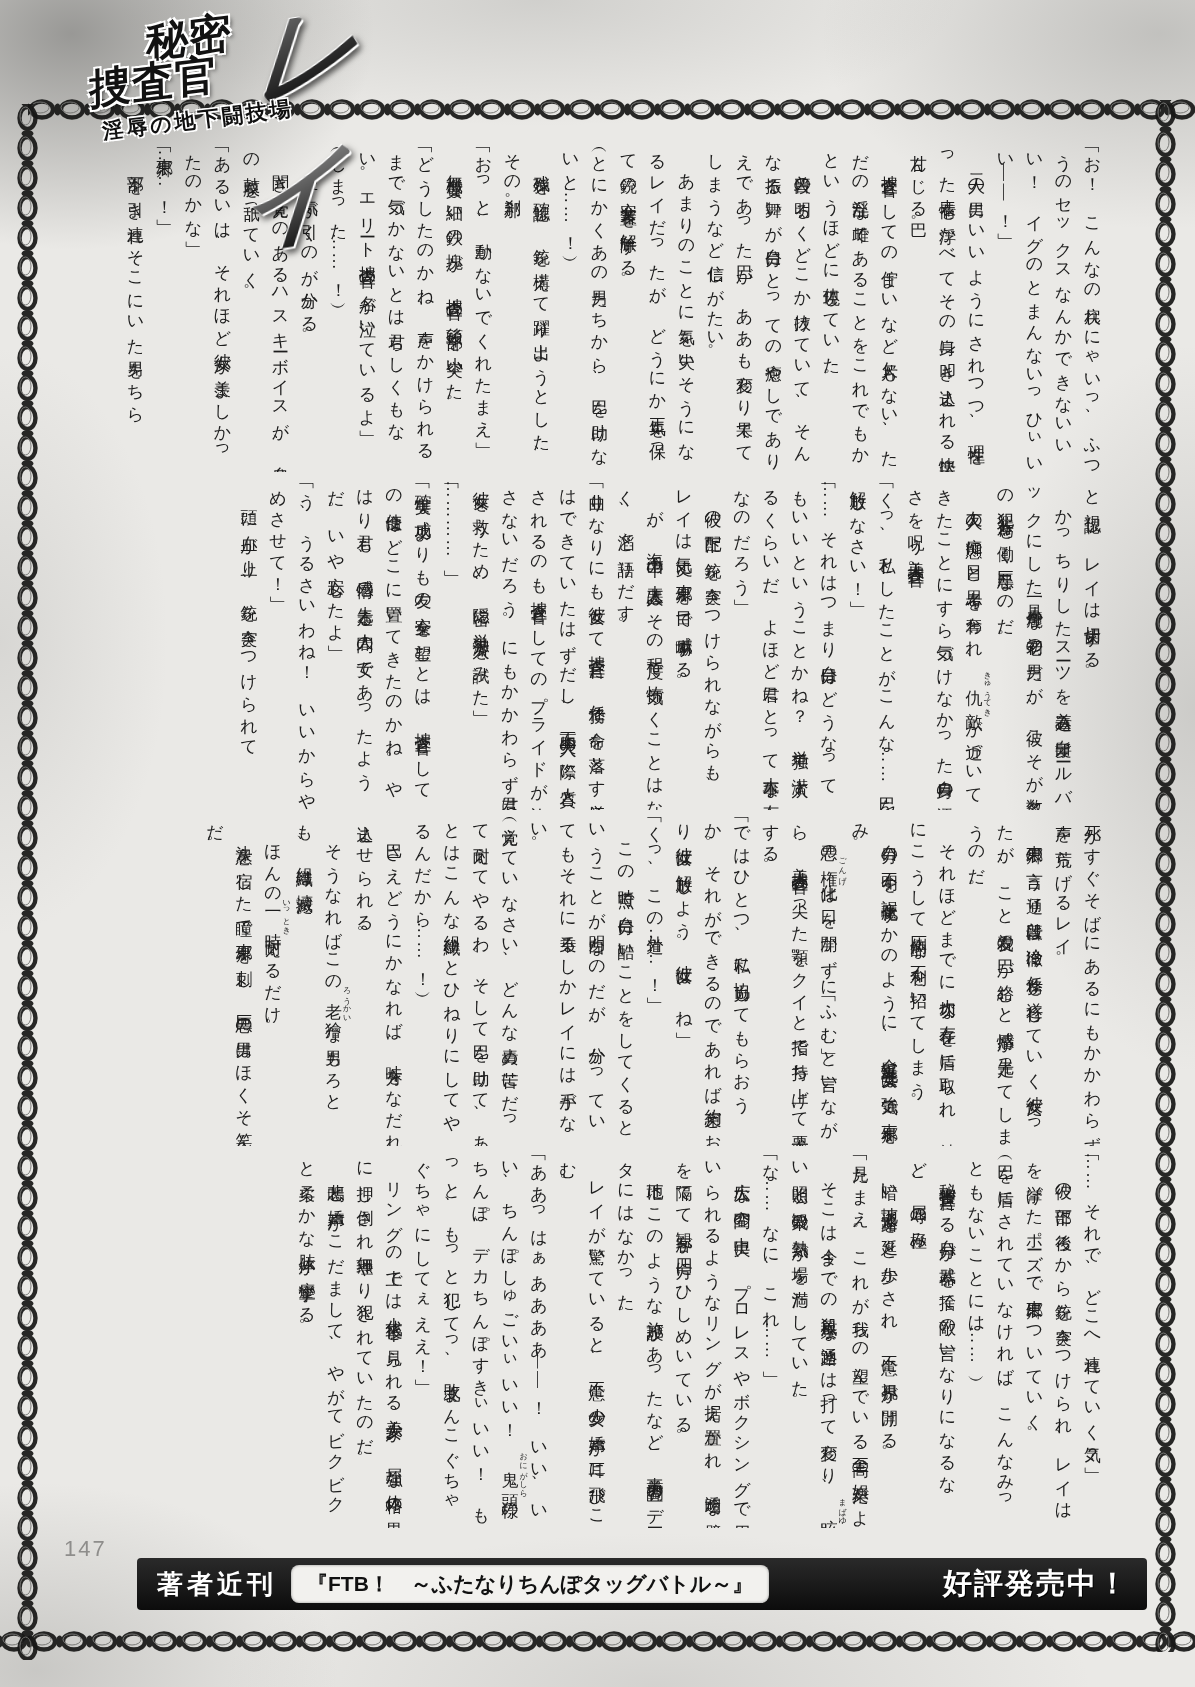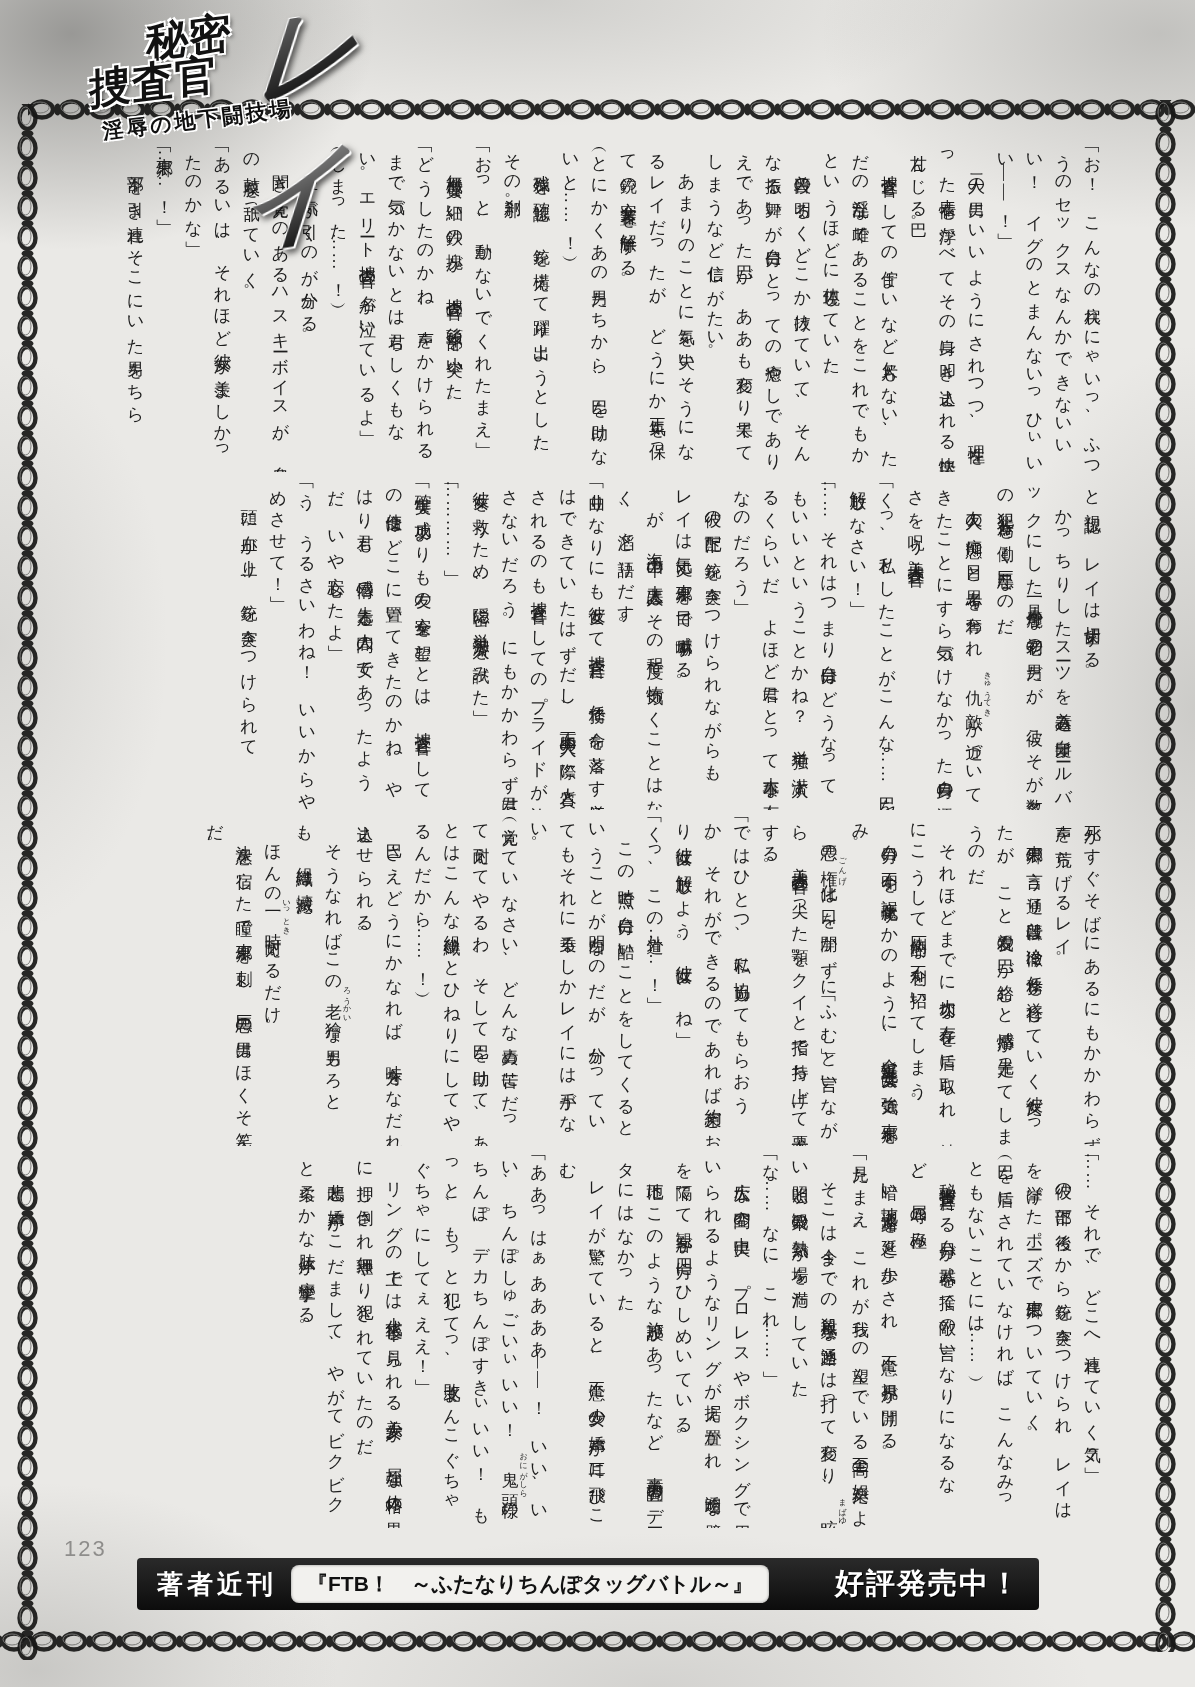--- a/index.html
+++ b/index.html
@@ -54,21 +54,21 @@
   ruby rt{font-size:8px;letter-spacing:0;font-weight:normal;}
   #band1{top:142px;height:330px;}
   #band2{top:478px;height:332px;}
   #band3{top:812px;height:334px;}
   #band4{top:1150px;height:378px;}
   
   .pagenum{position:absolute;left:64px;top:1536px;font-size:22px;color:#8e8d8b;
     font-family:"Liberation Sans","DejaVu Sans",sans-serif;letter-spacing:2px;}
   
   .footer{
-    position:absolute;left:137px;top:1558px;width:902px;height:52px;
+    position:absolute;left:137px;top:1558px;width:1010px;height:52px;
     background:linear-gradient(#2a2a2a,#0c0c0c);border-radius:4px;
     display:flex;align-items:center;z-index:2;
     font-family:"Liberation Sans","DejaVu Sans",sans-serif;
   }
   .footer-label{
     color:#fff;font-weight:bold;font-size:26px;letter-spacing:4px;margin-left:20px;white-space:nowrap;
   }
   .footer-book{
     background:#f2f1ee;color:#111;border-radius:8px;margin-left:14px;
     padding:5px 16px;font-size:21px;font-weight:bold;white-space:nowrap;
@@ -176,21 +176,21 @@
       <p>　そこは今までの殺風景な通路とは打って変わり、<ruby>眩<rt>まばゆ</rt></ruby>い照明と観衆の熱気が場を満たしていた。</p>
       <p>「な……なに、これ……」</p>
       <p>　広大な空間の中央に、プロレスやボクシングで用いられるようなリングが据え置かれ、透明な壁を隔てて観客が四方にひしめいている。</p>
       <p>　地下にこのような施設があったなど、事前調査のデータにはなかった。</p>
       <p>　レイが驚いていると、不意に少女の嬌声が耳に飛びこむ。</p>
       <p>「ああっはぁああああ――！　いい、いい、ちんぽしゅごいぃいい！　<ruby>鬼頭<rt>おにがしら</rt></ruby>様のちんぽ、デカちんぽすきぃいい！　もっと、もっと犯してっ、敗北まんこぐちゃぐちゃにしてぇええ！」</p>
       <p>　リングの上では十代後半と見られる美少女が、屈強な体格の男に押し倒され無理やり犯されていたのだ。</p>
       <p>　悲鳴と嬌声がこだまして、やがてビクビクと柔らかな肢体が痙攣する。</p>
     </div>
 
-  <div class="pagenum">123</div>
+  <div class="pagenum">147</div>
 
   <div class="footer">
     <span class="footer-label">著者近刊</span>
     <span class="footer-book">『FTB！　～ふたなりちんぽタッグバトル～』</span>
     <span class="footer-status">好評発売中！</span>
   </div>
 
 </div>
 
 </body></html>

